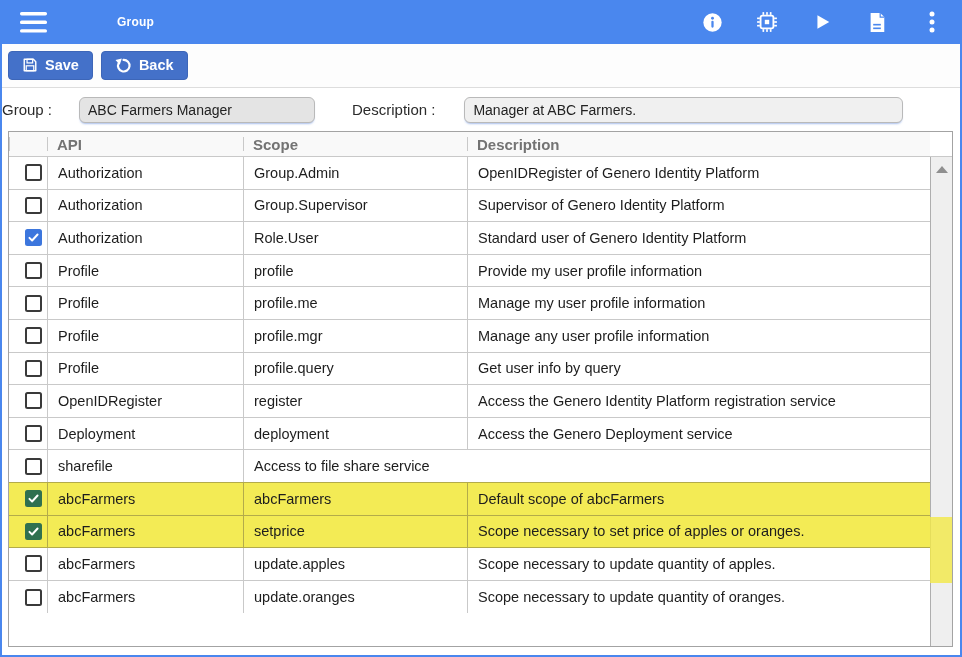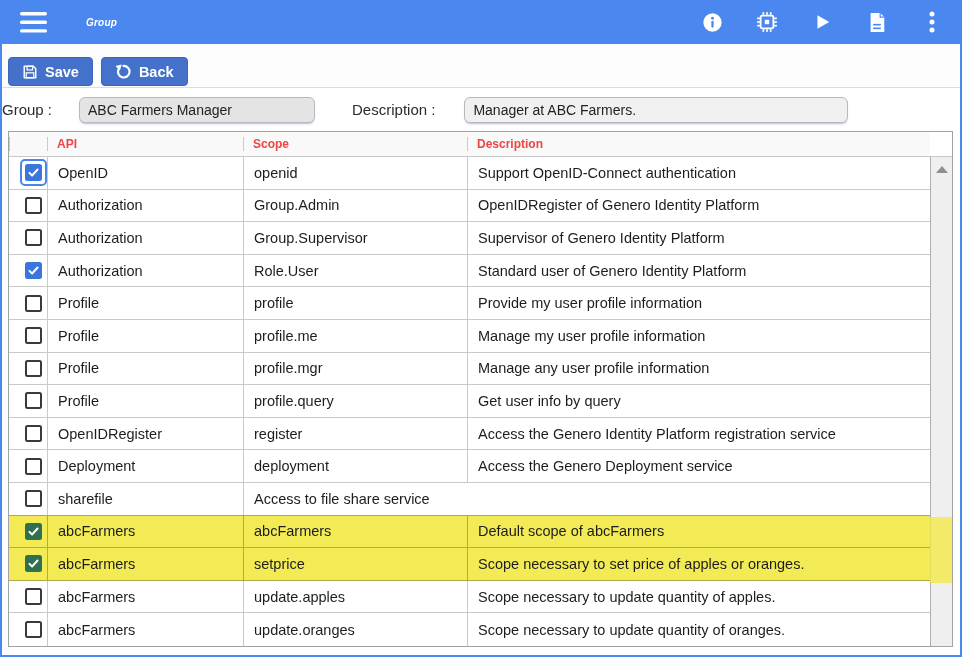--- a/index.html
+++ b/index.html
@@ -16,63 +16,63 @@
     border-right: 2px solid #4a87ee;
     border-bottom: 2px solid #4a87ee;
     overflow: hidden;
   }
   
   .topbar {
     height: 44px; background: #4a87ee;
     display: flex; align-items: center;
   }
   .hamburger { margin-left: 18px; width: 30px; height: 22px; display:flex; align-items:center; cursor:pointer; }
-  .topbar-title { color:#fff; font-size:10px; font-weight:600; margin-left: 36px; letter-spacing:.2px;font-style:italic; }
+  .topbar-title { color:#fff; font-size:12px; font-weight:600; margin-left: 67px; letter-spacing:.2px; }
   .topbar-spacer { flex: 1; }
   .topbar-icons { display:flex; align-items:center; gap: 31px; margin-right: 16px; }
   .tbicon { width:24px; height:24px; display:flex; align-items:center; justify-content:center; cursor:pointer; }
   
   .toolbar {
     height: 44px; background:#fdfdfd;
     border-bottom: 1px solid #ddd;
-    display:flex; align-items:flex-end; gap:8px;
+    display:flex; align-items:center; gap:8px;
     padding: 0 0 1px 6px;
   }
   .btn {
     height: 29px; background:#4471c9; color:#fff;
     border: 1px solid #3d66b8; border-radius:4px;
     font-family: inherit; font-size: 14.5px; font-weight:600;
     display:flex; align-items:center; gap:7px; padding: 0 13px;
     cursor: pointer;
   }
   
   .formrow { height: 43px; display:flex; align-items:center; font-size:15px; color:#2b2b2b; }
   .lbl-group { margin-left: 0; }
   .inp {
     height: 26px; border: 1px solid #b9b9b9; border-radius: 6px;
     font-family: inherit; font-size: 14px; color:#222;
     padding: 0 8px;
     box-shadow: 0 2px 2px -1px rgba(100,140,220,.55);
   }
   .inp-group { margin-left: 27px; width: 236px; background:#e4e4e4; }
   .lbl-desc { margin-left: 37px; }
-  .inp-desc { margin-left: 29px; width: 384px; background:#f0f0f0; }
+  .inp-desc { margin-left: 29px; width: 439px; background:#f0f0f0; }
   
   .table {
     position: relative;
     margin-left: 6px; width: 945px; height: 516px;
     border: 1px solid #a3a3a3;
     background: #fff;
     font-size: 14.5px; color:#1d1d1d;
   }
   .thead {
     position:absolute; top:0; left:0; right:0; height:25px;
     background:#f9f9f9; border-bottom:1px solid #c9c9c9;
     display:grid; grid-template-columns: 38px 196px 224px 1fr 22px;
-    font-weight: bold; font-size: 12px; color:#ef4444;
+    font-weight: bold; font-size: 15px; color:#737373;
   }
   .th { position:relative; display:flex; align-items:center; padding-left:10px; cursor:pointer; }
   .th::before {
     content:""; position:absolute; left:0; top:5px; bottom:5px; width:1px; background:#c9c9c9;
   }
   .tbody {
     position:absolute; top:25px; left:0; right:0; bottom:0;
     display:grid;
   }
   .trow {
@@ -215,34 +215,20 @@
     <div class="thead">
       <div class="th" style="padding-left:0;"></div>
       <div class="th">API</div>
       <div class="th">Scope</div>
       <div class="th">Description</div>
       <div style="background:#fff;"></div>
     </div>
     <div class="tbody" style="grid-template-rows: repeat(15, 1fr);">
         <div class="trow">
           <div class="cell cb-cell">
-            <span class="focus-ring">
-              <span class="checkbox checked">
-                <svg width="13" height="13" viewBox="0 0 16 16">
-                  <polyline points="3,8.5 6.3,11.7 13,4.3" fill="none" stroke="#fff" stroke-width="2.4" stroke-linecap="round" stroke-linejoin="round"></polyline>
-                </svg>
-              </span>
-            </span>
-          </div>
-          <div class="cell sep">OpenID</div>
-          <div class="cell sep">openid</div>
-          <div class="cell sep">Support OpenID-Connect authentication</div>
-        </div>
-        <div class="trow">
-          <div class="cell cb-cell">
             <span class="checkbox"></span>
           </div>
           <div class="cell sep">Authorization</div>
           <div class="cell sep">Group.Admin</div>
           <div class="cell sep">OpenIDRegister of Genero Identity Platform</div>
         </div>
         <div class="trow">
           <div class="cell cb-cell">
             <span class="checkbox"></span>
           </div>

